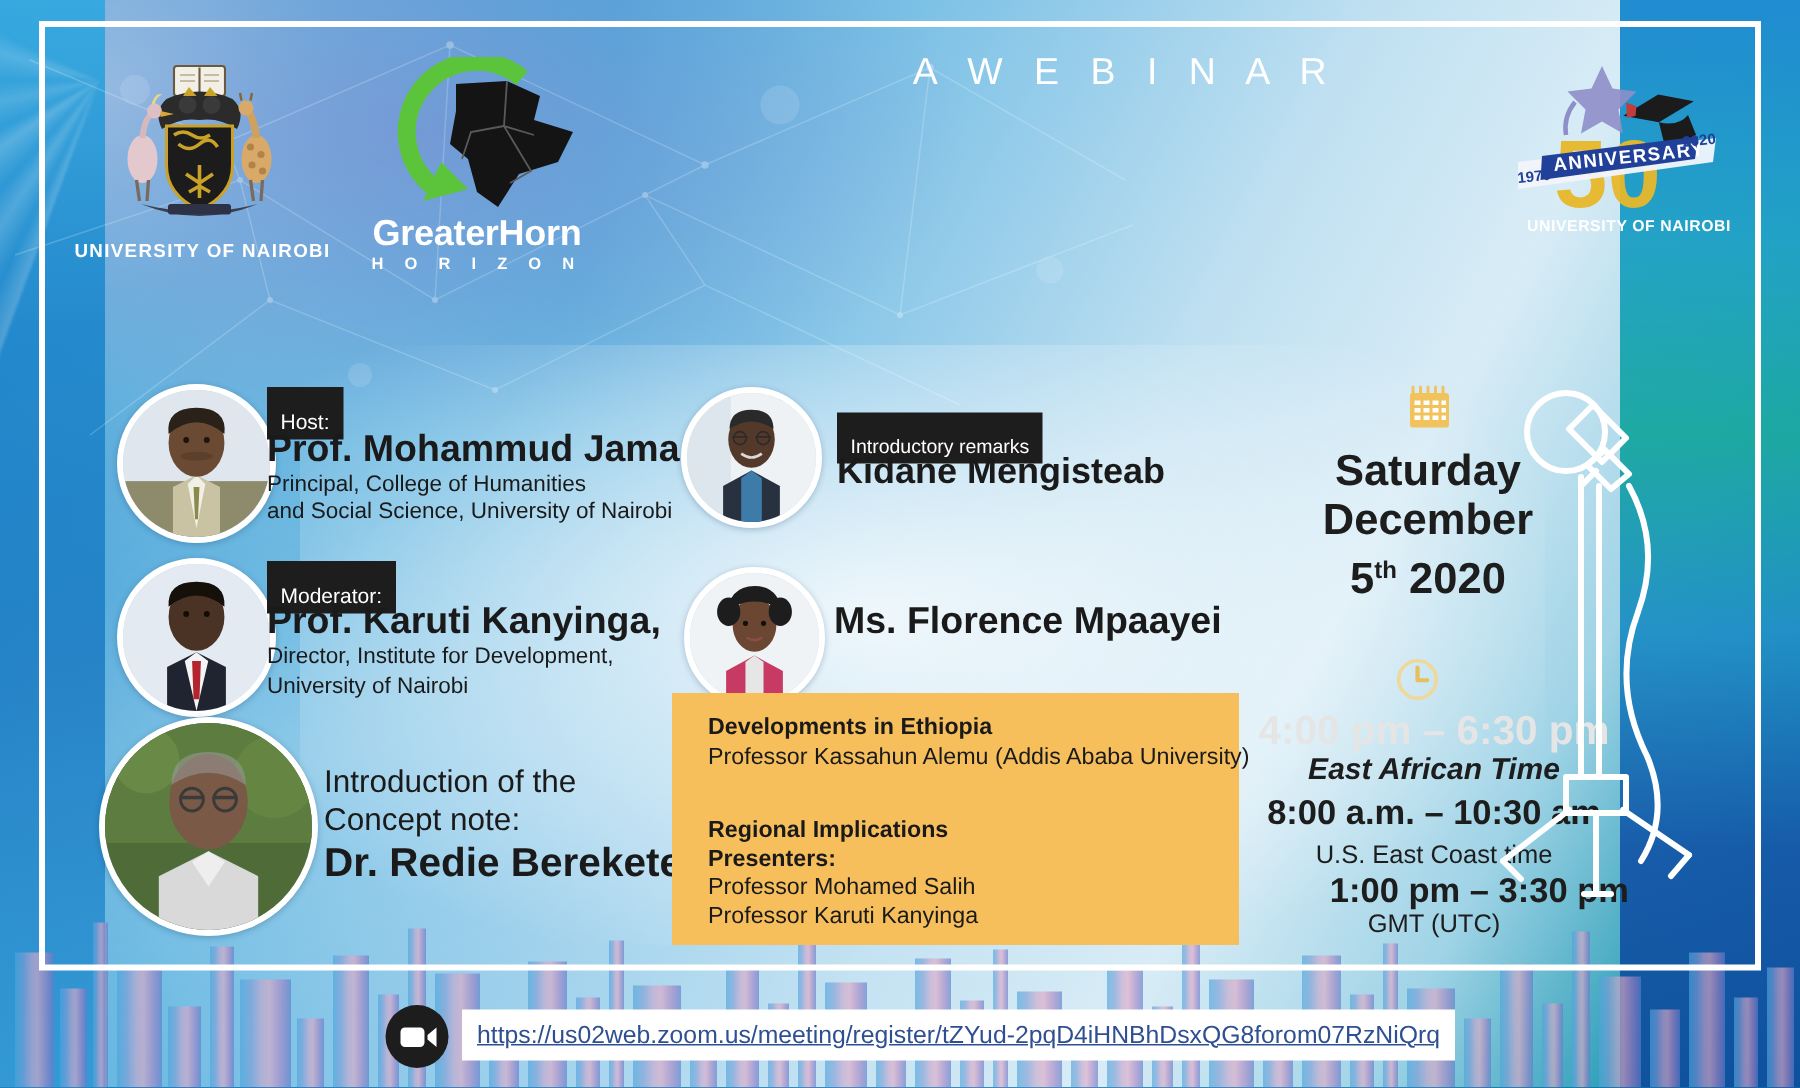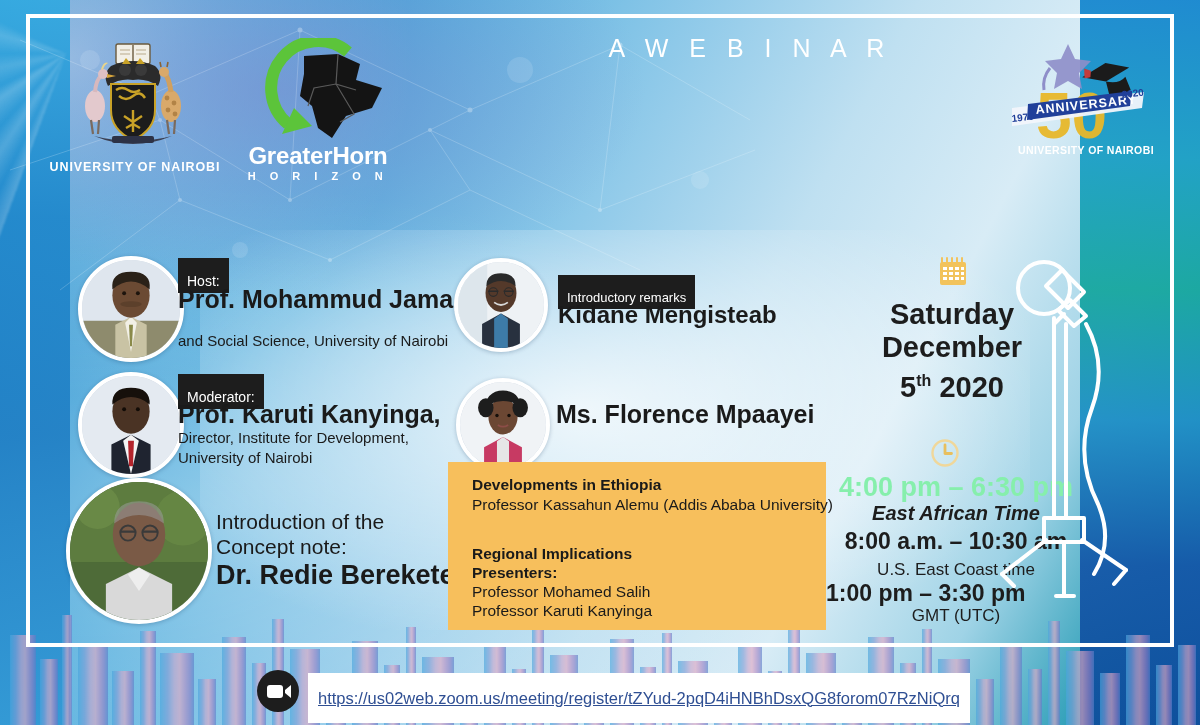--- a/index.html
+++ b/index.html
@@ -119,48 +119,48 @@
   
   .cal-icon{position:absolute;left:938px;top:256px;width:30px;height:30px;}
   .clock-icon{position:absolute;left:930px;top:438px;width:30px;height:30px;}
   .date-block{
     position:absolute;left:842px;top:298px;width:220px;text-align:center;
     color:#1d1d1d;font-weight:700;font-size:29px;line-height:33px;
   }
   .date-block sup{font-size:16px;}
   .time-main{
     position:absolute;left:826px;top:472px;width:260px;text-align:center;
-    color:#86efac;font-weight:700;font-size:27px;white-space:nowrap;
+    color:#e5e5e5;font-weight:700;font-size:27px;white-space:nowrap;
   }
   .time-main-sub{
     position:absolute;left:826px;top:502px;width:260px;text-align:center;
     color:#1d1d1d;font-weight:700;font-style:italic;font-size:20px;
   }
   .time-2{
     position:absolute;left:826px;top:528px;width:260px;text-align:center;
     color:#1d1d1d;font-weight:700;font-size:23px;white-space:nowrap;
   }
   .time-2-sub{
     position:absolute;left:826px;top:560px;width:260px;text-align:center;
     color:#1d1d1d;font-size:17px;
   }
   .time-3{
-    position:absolute;left:826px;top:580px;width:260px;text-align:left;
+    position:absolute;left:826px;top:580px;width:260px;text-align:right;
     color:#1d1d1d;font-weight:700;font-size:23px;white-space:nowrap;
   }
   .time-3-sub{
     position:absolute;left:826px;top:606px;width:260px;text-align:center;
     color:#1d1d1d;font-size:17px;
   }
   .mic{position:absolute;left:1000px;top:252px;width:160px;height:400px;}
 
   
   .zoom-badge{position:absolute;left:256px;top:669px;width:44px;height:44px;}
   .url-box{
-    position:absolute;left:308px;top:673px;height:50px;
+    position:absolute;left:308px;top:673px;height:34px;
     background:#ffffff;display:flex;align-items:center;padding:0 10px;
   }
   .url-box a{
     color:#2f4f93;font-size:16.5px;text-decoration:underline;white-space:nowrap;
   }
 </style>
 </head>
 <body>
 
 <div class="poster">
@@ -350,20 +350,21 @@
       <path d="M48 66 l4 0 l-1 22 l-2 0z" fill="#8a8a4a"></path>
       <ellipse cx="50" cy="36" rx="19" ry="23" fill="#6b4a33"></ellipse>
       <path d="M31 30 q19 -16 38 0 q2 -18 -19 -18 q-21 0 -19 18z" fill="#2a2118"></path>
       <ellipse cx="50" cy="45" rx="11" ry="3" fill="#4d3524" opacity="0.5"></ellipse>
       <circle cx="43" cy="34" r="2" fill="#1d140d"></circle>
         <circle cx="57" cy="34" r="2" fill="#1d140d"></circle>
     </svg>
   </div>
   <div class="tag" style="left:178px;top:258px;">Host:</div>
   <div class="pname" style="left:178px;top:285px;font-size:25px;">Prof. Mohammud Jama,</div>
+  <div class="prole" style="left:178px;top:313px;">Principal, College of Humanities</div>
   <div class="prole" style="left:178px;top:331px;">and Social Science, University of Nairobi</div>
 
   <div class="avatar" style="left:78px;top:372px;width:98px;height:98px;">
     <svg viewBox="0 0 100 100">
       <rect width="100" height="100" fill="#e4eaf1"></rect>
       <path d="M50 60 l-20 10 v30 h40 v-30z" fill="#1f2430"></path>
       <path d="M50 60 l-8 6 l8 34 l8 -34z" fill="#f4f4f4"></path>
       <path d="M47 66 h6 l-1 26 h-4z" fill="#b4242c"></path>
       <ellipse cx="50" cy="36" rx="19" ry="23" fill="#4a3324"></ellipse>
       <path d="M31 29 q19 -15 38 0 q1 -17 -19 -17 q-20 0 -19 17z" fill="#16100b"></path>

